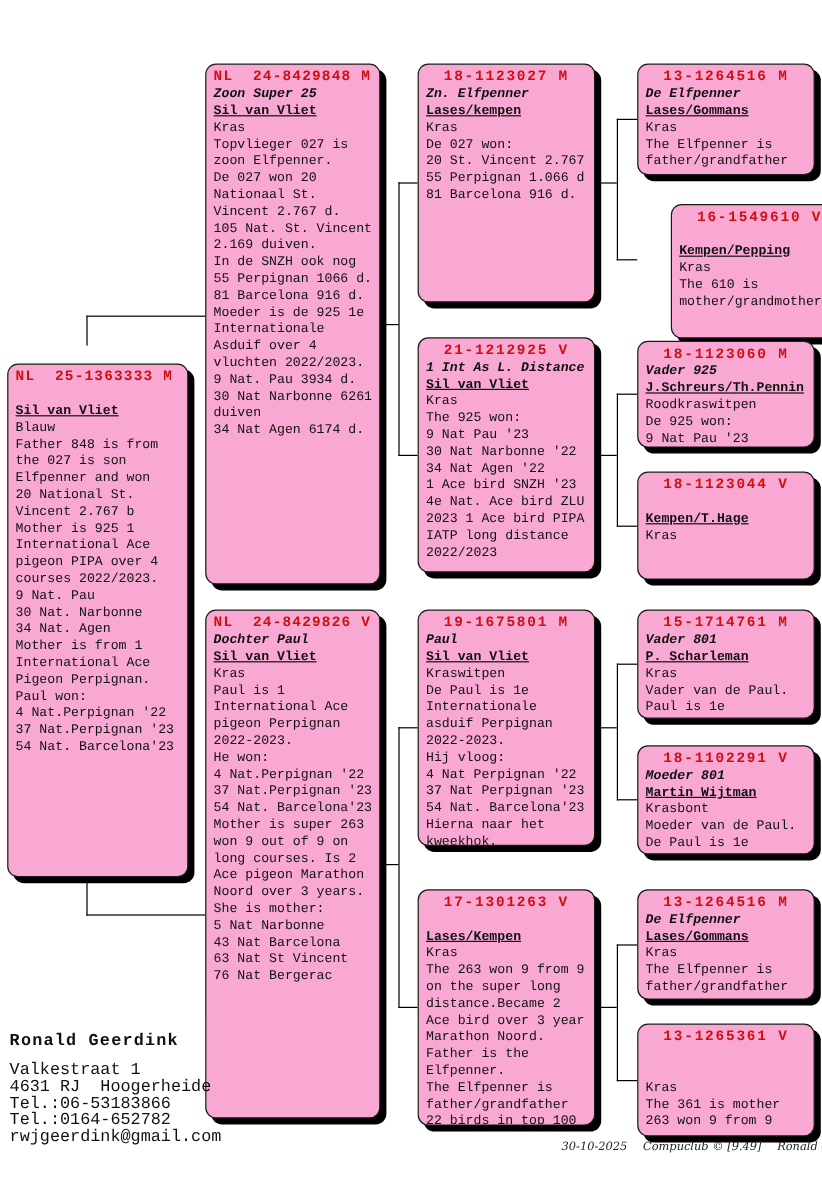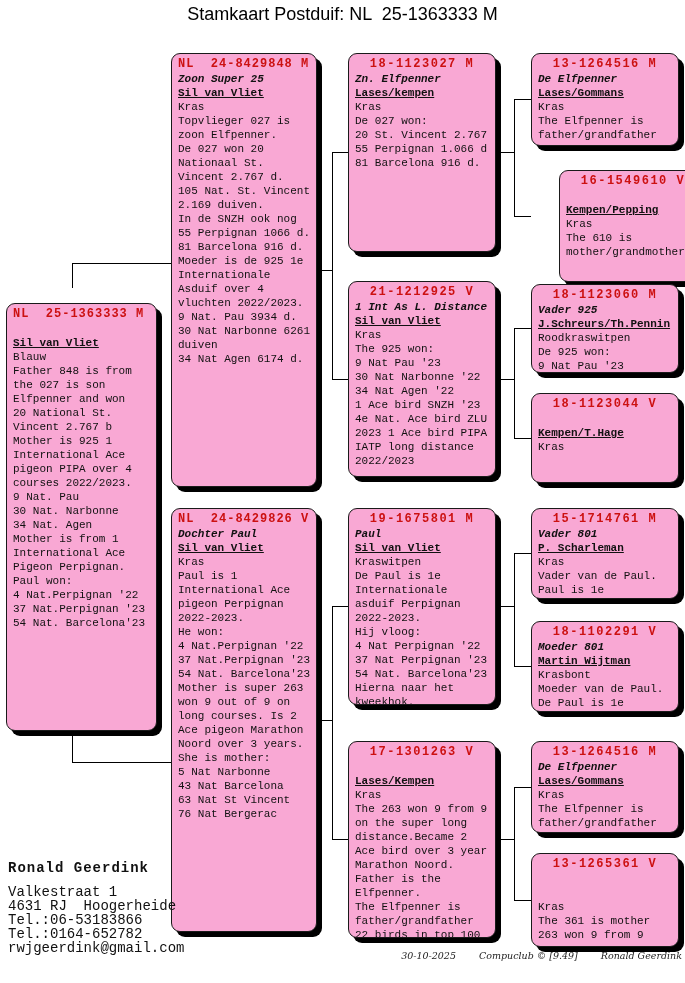--- a/index.html
+++ b/index.html
@@ -12,30 +12,29 @@
   .phead{font-weight:bold;color:var(--ring-red,#cc1111);font-size:12px;line-height:15px;
          letter-spacing:1px;white-space:pre;}
   .phead.c{text-align:center;letter-spacing:1.5px;}
   .bline{font-size:11px;line-height:14px;white-space:pre;}
   .bline.i{font-weight:700;font-style:italic;}
   .bline.b{font-weight:700;text-decoration:underline;}
   .cline{position:absolute;background:#000;}
   .contact{position:absolute;left:8px;top:860px;}
   .cname{font-weight:bold;font-size:14px;letter-spacing:1px;margin-bottom:9px;white-space:pre;}
   .cl{font-size:14px;line-height:14px;white-space:pre;}
-  .footer{position:absolute;left:468px;top:950px;width:214px;display:flex;gap:23px;
+  .footer{position:absolute;left:468px;top:950px;width:214px;display:flex;gap:13px;
           font-family:"DejaVu Serif",serif;font-style:italic;font-size:9.5px;color:#222;
-          white-space:pre;justify-content:flex-end;}
+          white-space:pre;}
 </style>
 </head>
 <body>
 
 <div class="page">
 
-  <div class="title">Stamkaart Postduif: NL  25-1363333 M</div>
 
   <div class="cline" style="left:72px;top:263px;width:99px;height:1px"></div>
   <div class="cline" style="left:72px;top:263px;width:1px;height:25px"></div>
   <div class="cline" style="left:72px;top:762px;width:99px;height:1px"></div>
   <div class="cline" style="left:72px;top:715px;width:1px;height:48px"></div>
   <div class="cline" style="left:317px;top:270px;width:15px;height:1px"></div>
   <div class="cline" style="left:332px;top:152px;width:1px;height:228px"></div>
   <div class="cline" style="left:332px;top:152px;width:16px;height:1px"></div>
   <div class="cline" style="left:332px;top:379px;width:16px;height:1px"></div>
   <div class="cline" style="left:317px;top:720px;width:15px;height:1px"></div>

